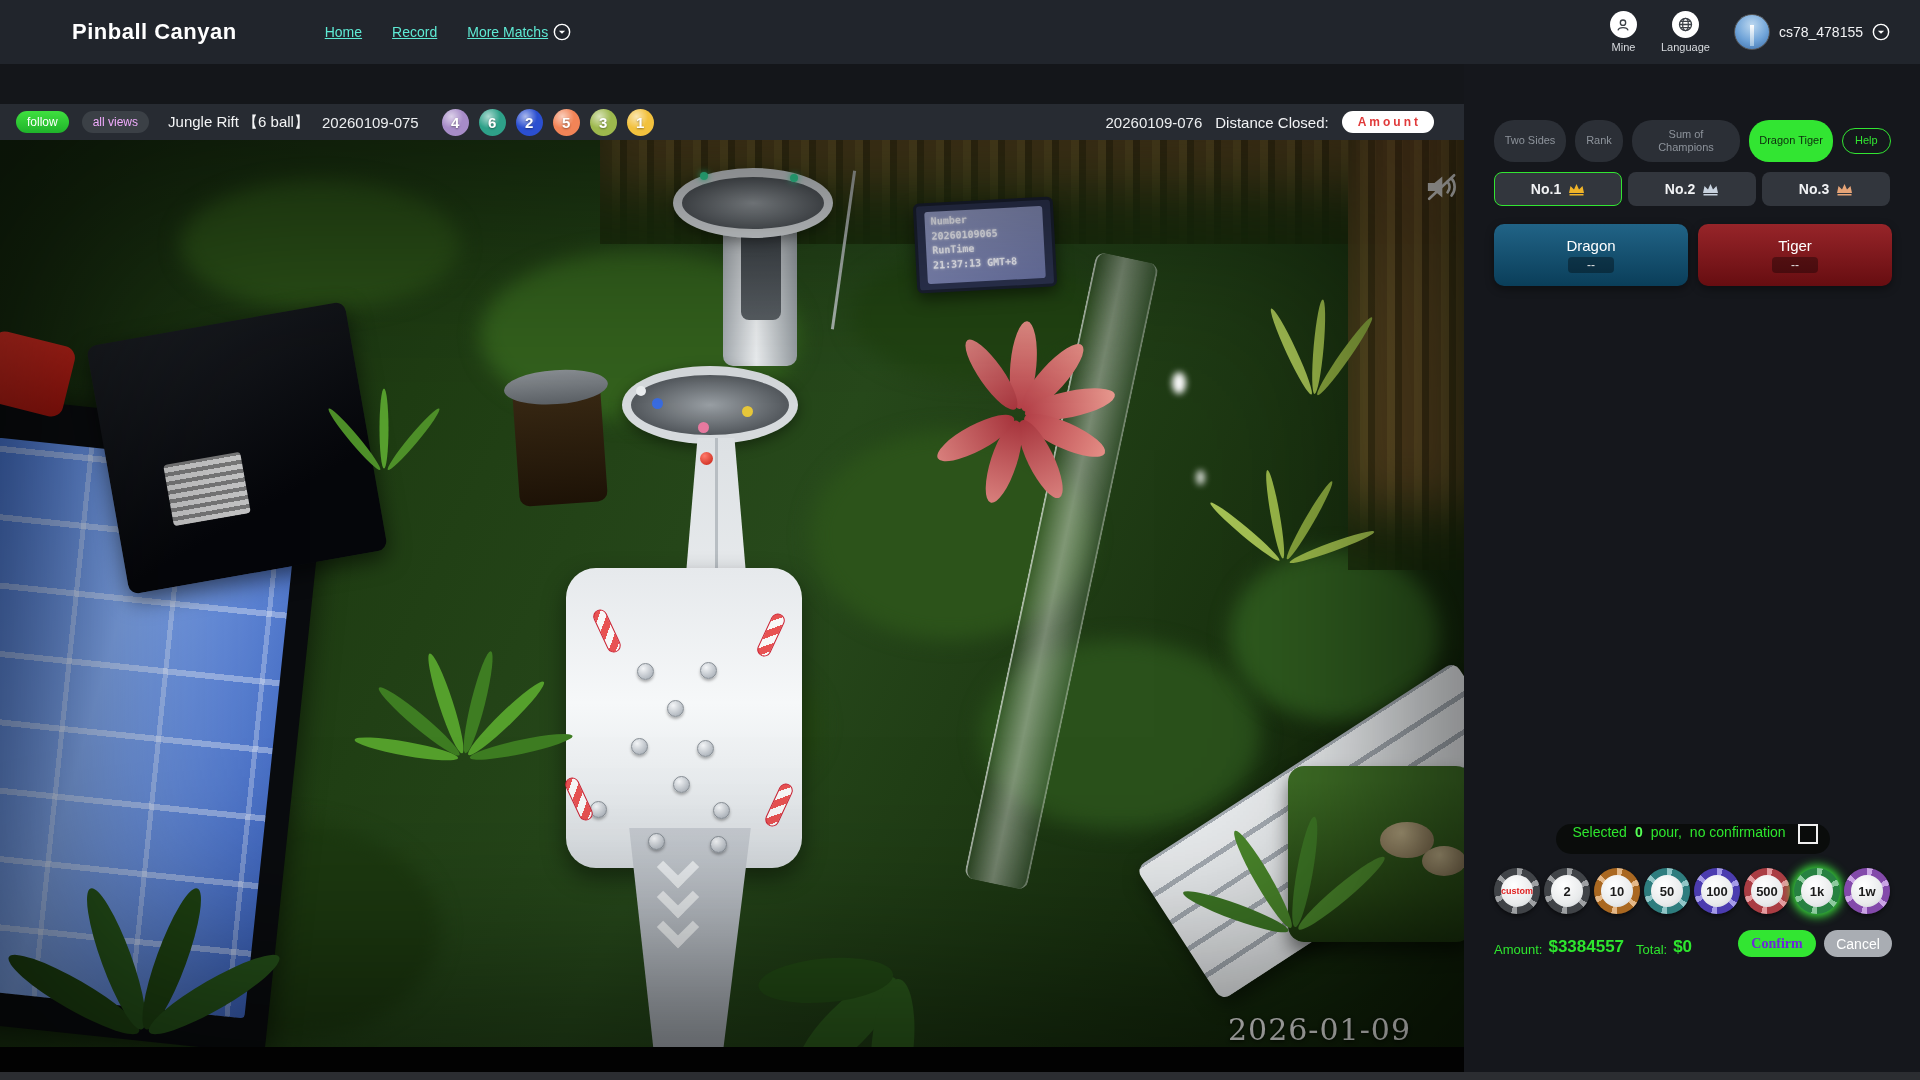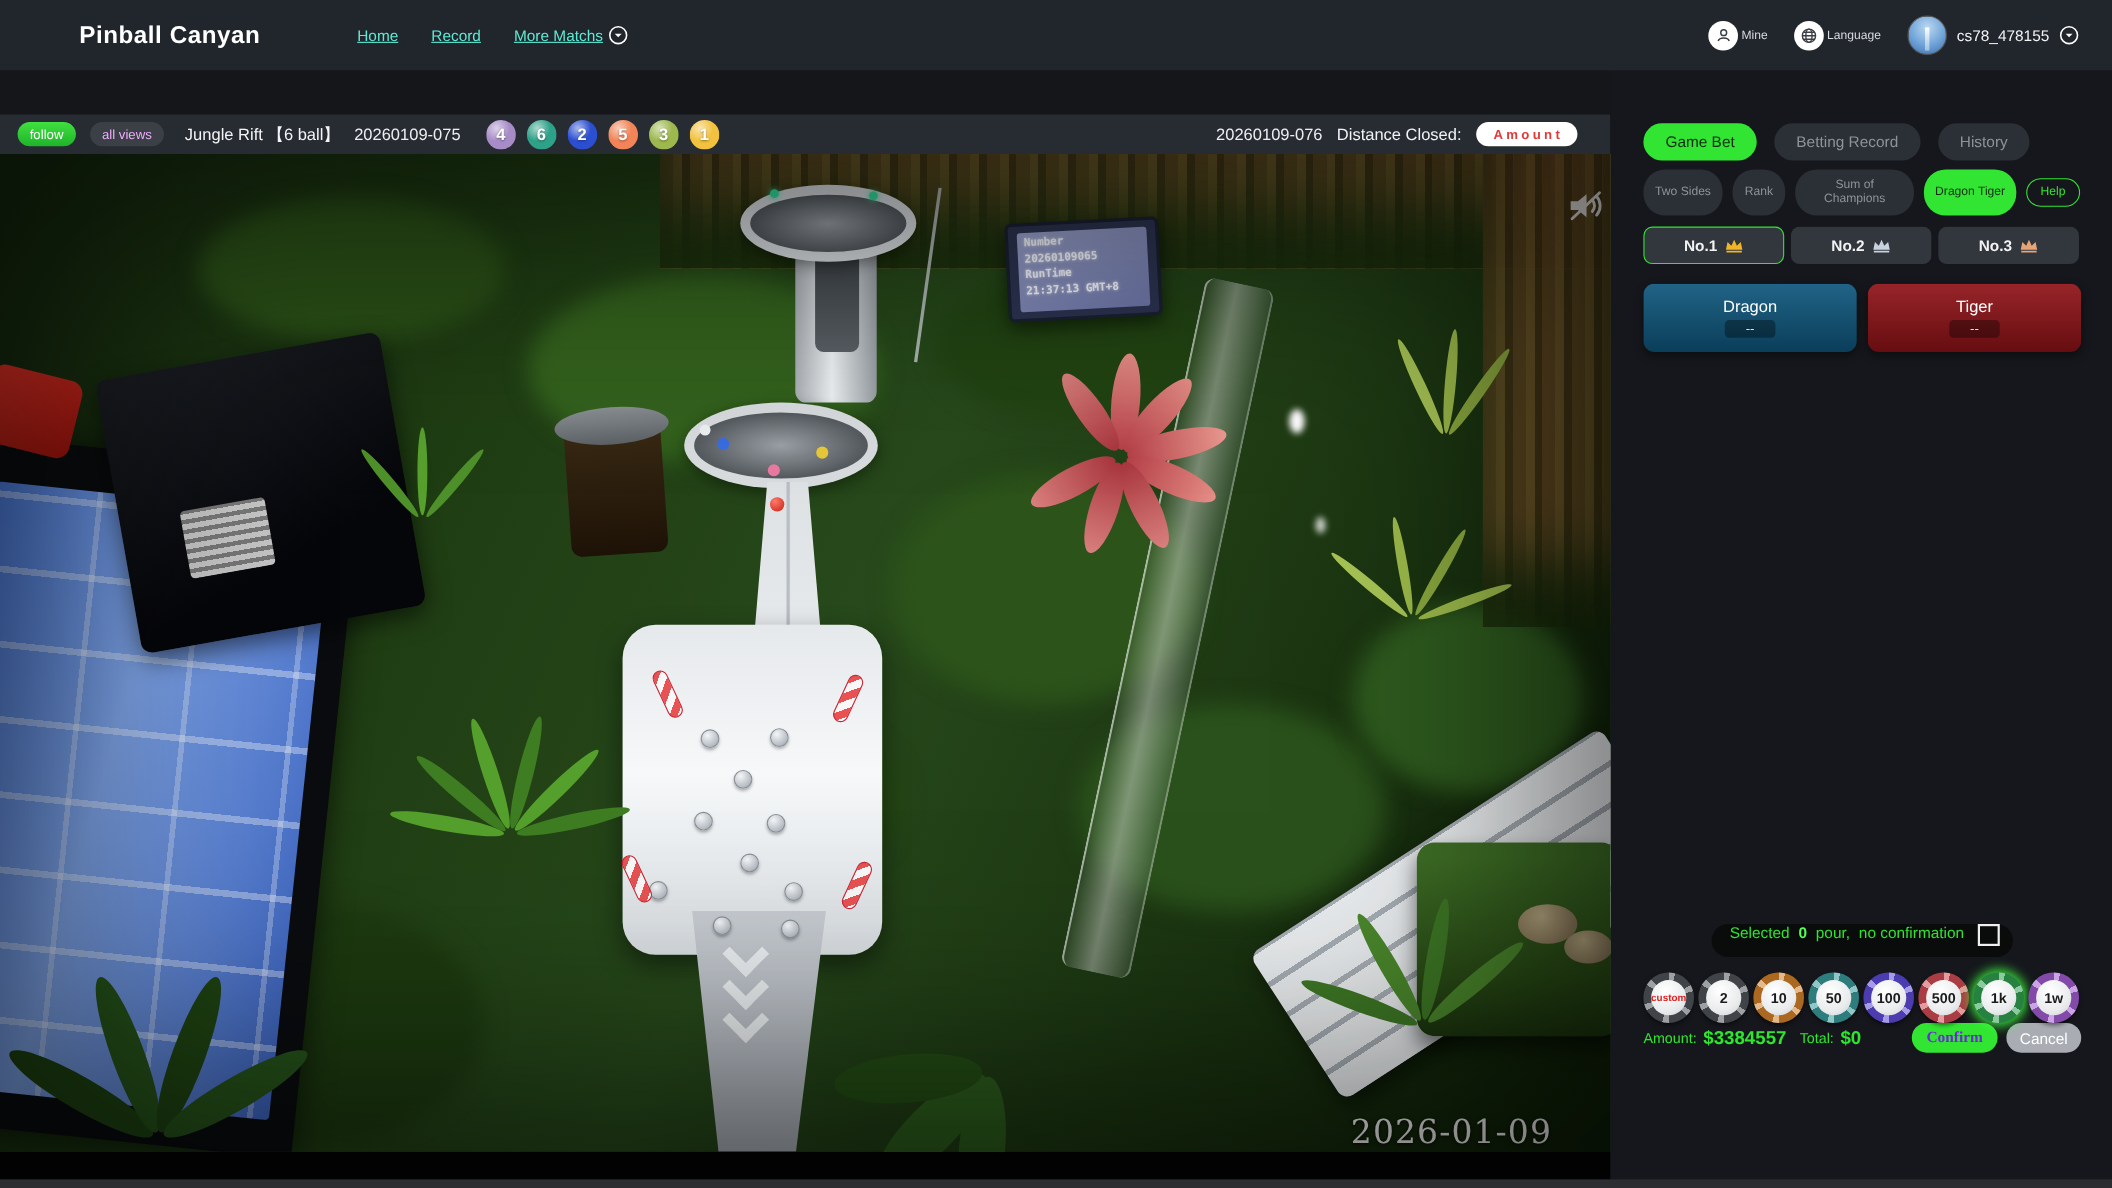--- a/index.html
+++ b/index.html
@@ -6,21 +6,21 @@
   html,body { width:1920px; height:1080px; overflow:hidden; background:#14161a;
     font-family:"Liberation Sans", sans-serif; color:#fff; }
 
   
   .navbar { height:64px; background:#21252c; display:flex; align-items:center; padding:0 30px 0 72px; position:relative; z-index:20; }
   .brand { font-size:22px; font-weight:bold; letter-spacing:.5px; }
   .nav-links { display:flex; gap:30px; margin-left:88px; align-items:center; }
   .nav-link { font-size:14px; color:#5eead4; cursor:pointer; display:flex; align-items:center; gap:5px;text-decoration:underline; }
   .caret-circle { width:18px; height:18px; }
   .nav-right { margin-left:auto; display:flex; align-items:center; gap:24px; }
-  .icon-btn { display:flex; flex-direction:row; align-items:center; gap:3px; cursor:pointer; }
+  .icon-btn { display:flex; flex-direction:column; align-items:center; gap:3px; cursor:pointer; }
   .icon-circle { width:27px; height:27px; border-radius:50%; background:#fff; display:flex; align-items:center; justify-content:center; }
   .icon-btn-label { font-size:11px; color:#d8dbdf; }
   .user-cluster { display:flex; align-items:center; gap:9px; cursor:pointer; }
   .avatar { width:36px; height:36px; border-radius:50%; background:radial-gradient(circle at 50% 30%, #bcd8f0, #6fa3d8 55%, #3c6ea8); border:1px solid #555; overflow:hidden; position:relative; }
   .avatar::after { content:""; position:absolute; left:45%; top:30%; width:4px; height:60%; background:linear-gradient(#fff,#9fc2e0); }
   .username { font-size:14px; color:#f2f3f5; }
 
   
   .main { display:flex; height:1008px; }
   .left { width:1466px; display:flex; flex-direction:column; }
@@ -124,21 +124,21 @@
   .select-count { font-weight:bold; color:#55ff55 !important; }
   .checkbox { width:20px; height:20px; border:2px solid #f0f0f0; background:transparent; margin-left:4px; cursor:pointer; }
   .chips-row { display:flex; gap:4px; margin-top:14px; }
   .chip { position:relative; width:46px; height:46px; border-radius:50%; cursor:pointer; box-shadow:0 2px 4px rgba(0,0,0,.5); }
   .chip::before { content:""; position:absolute; inset:0; border-radius:50%;
     background:repeating-conic-gradient(rgba(255,255,255,.45) 0deg 15deg, rgba(0,0,0,.18) 15deg 60deg); }
   .chip-face { position:absolute; inset:7px; border-radius:50%; background:radial-gradient(circle at 40% 32%, #ffffff, #e9ebec 62%, #ccd1d5);
     display:flex; align-items:center; justify-content:center; font-size:13px; font-weight:bold; color:#1c1c1c; }
   .chip--custom .chip-face { font-size:9px; color:#e02020; }
   .chip--sel { box-shadow:0 0 10px 3px rgba(64,255,64,.85); }
-  .panel-footer { display:flex; align-items:center; }
+  .panel-footer { display:flex; align-items:flex-end; margin-top:16px; }
   .amt-label { font-size:13px; color:#2ee62e; margin-right:6px; }
   .amt-value { font-size:17px; font-weight:bold; color:#2ee62e; margin-right:12px; }
   .btn { height:27px; border-radius:14px; display:flex; align-items:center; justify-content:center; font-size:14px; cursor:pointer; }
   .btn-confirm { width:78px; background:#32e532; color:#6d28d9; font-weight:bold; margin-left:auto;font-family:Liberation Serif, serif; }
   .btn-cancel { width:68px; background:#a9adb3; color:#fff; margin-left:8px; }
   svg { display:block; }
 </style>
 </head>
 <body>
 
@@ -332,25 +332,20 @@
 
     <div class="abs vid-timestamp">2026-01-09 21:37:14</div>
 
     <div class="abs vignette"></div>
   </div>
 
   <div class="letterbox"></div>
 </div>
 
 <aside class="panel">
-  <div class="tab-row">
-    <div class="tab active">Game Bet</div>
-    <div class="tab">Betting Record</div>
-    <div class="tab">History</div>
-  </div>
 
   <div class="mode-row">
     <div class="mode" style="width:72px;">Two Sides</div>
     <div class="mode" style="width:48px;">Rank</div>
     <div class="mode" style="width:108px;">Sum of Champions</div>
     <div class="mode active" style="width:84px;">Dragon Tiger</div>
     <div class="mode help">Help</div>
   </div>
 
   <div class="pos-row">

